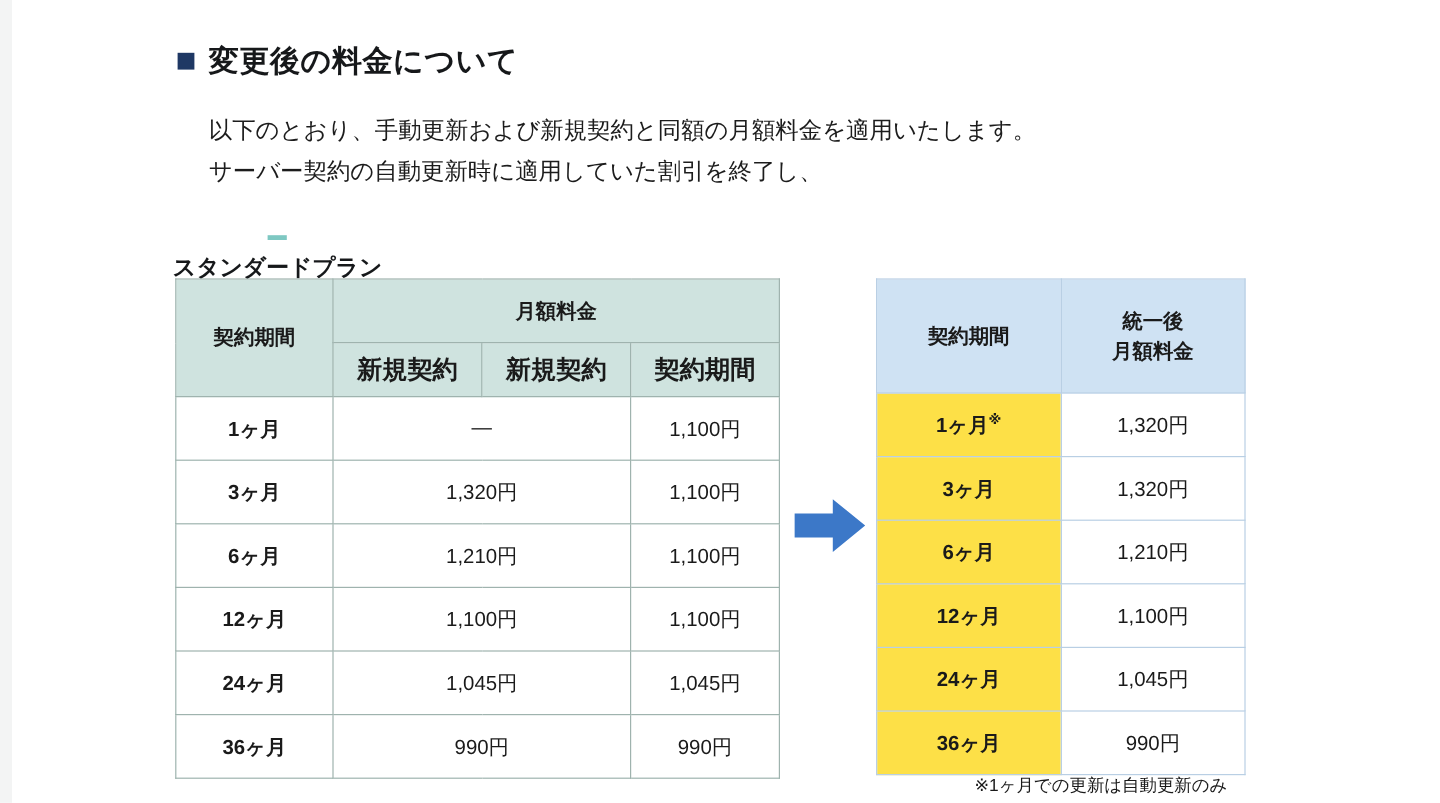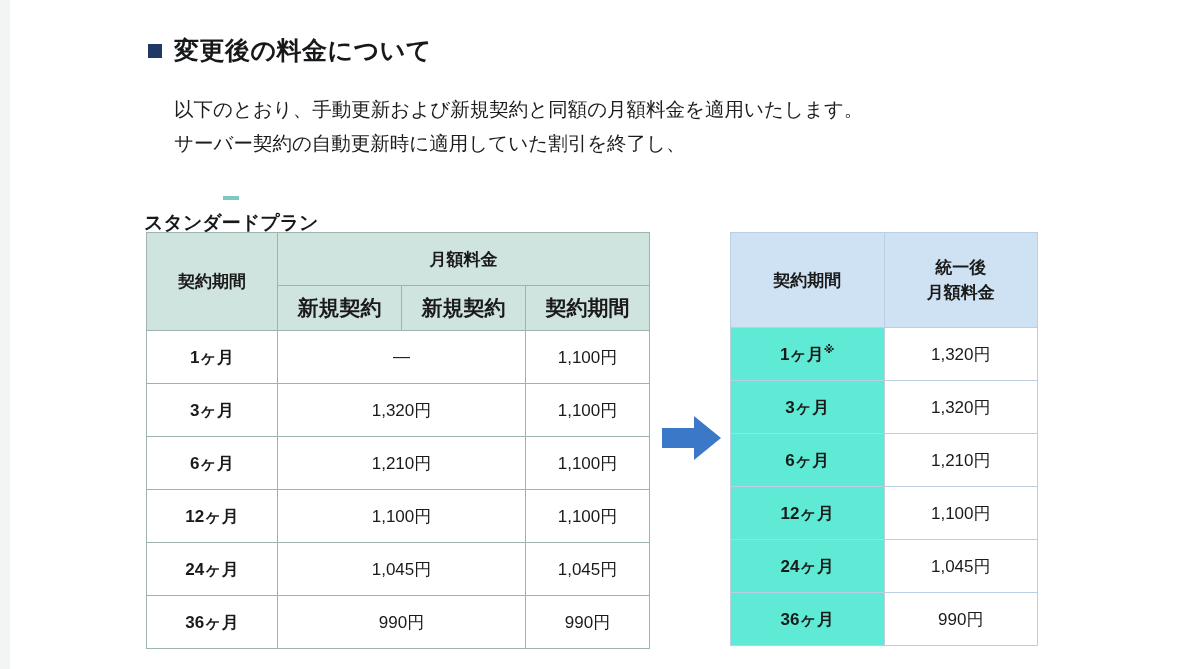--- a/index.html
+++ b/index.html
@@ -158,21 +158,21 @@
     height: 50px;
   }
   .table-right thead th {
     background: #cfe2f3;
     font-weight: bold;
     height: 92px;
     line-height: 25px;
   }
   .table-right .r-period {
     width: 120px;
-    background: #5eead4;
+    background: #fde047;
     font-weight: bold;
   }
   .table-right .r-val {
     width: 188px;
     background: #ffffff;
   }
   .sup-mark {
     font-size: 11px;
     vertical-align: super;
   }
@@ -291,14 +291,15 @@
         <td class="r-period"><span>24ヶ月</span></td>
         <td class="r-val">1,045円</td>
       </tr>
       <tr>
         <td class="r-period"><span>36ヶ月</span></td>
         <td class="r-val">990円</td>
       </tr>
     </tbody>
   </table>
 
+  <div class="footnote">※1ヶ月での更新は自動更新のみ</div>
 
 </div>
 
 </body></html>

